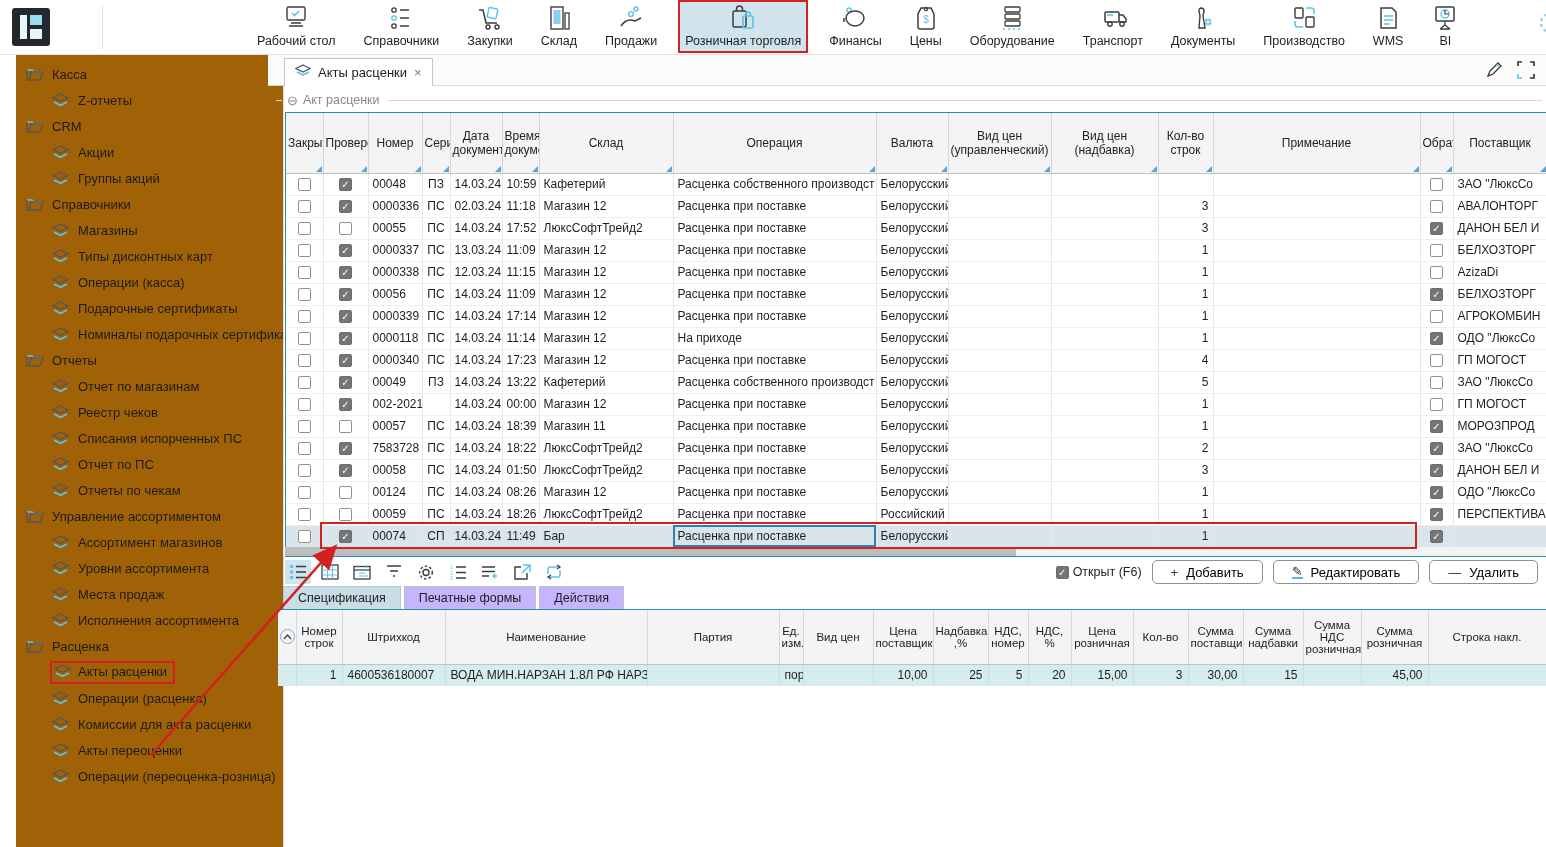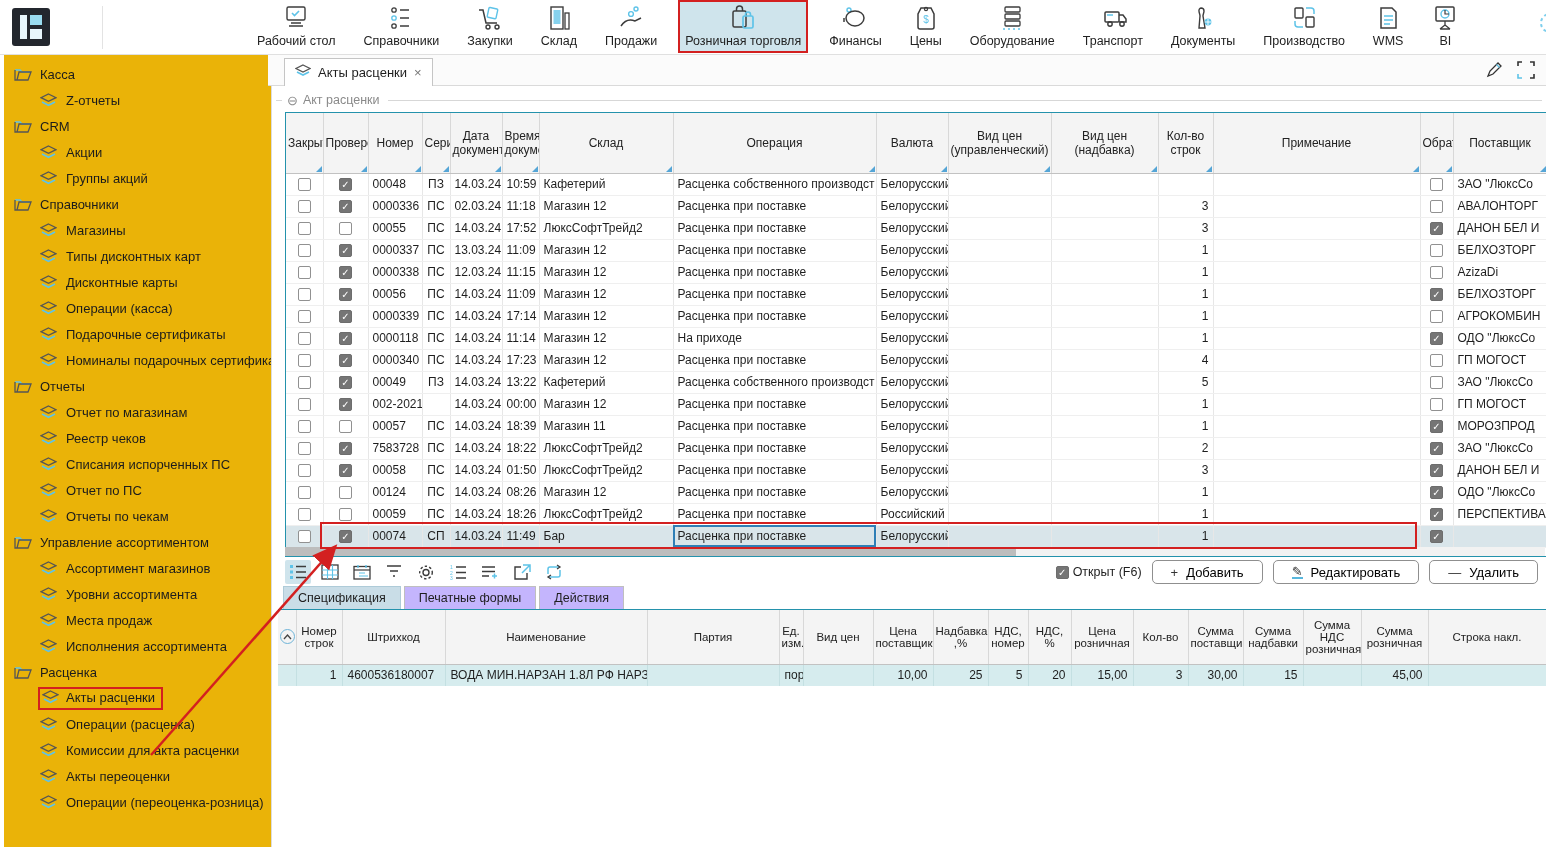--- a/index.html
+++ b/index.html
@@ -10,21 +10,21 @@
   .logo { position:absolute; left:12px; top:8px; width:38px; height:38px; }
   .topbar-sep { position:absolute; left:102px; top:6px; width:1px; height:43px; background:#e3e3e3; }
   .tb-items { position:absolute; left:250px; top:0; height:55px; display:flex; align-items:flex-start; gap:14px; }
   .tb-item { display:flex; flex-direction:column; align-items:center; justify-content:flex-start; padding:3px 7px 2px 7px; height:53px; cursor:pointer; }
   .tb-item .tb-icon { height:30px; display:flex; align-items:center; justify-content:center; }
   .tb-item .tb-label { font-size:12.5px; color:#222; white-space:nowrap; margin-top:1px; }
   .tb-item.hl { background:#cfe4ec; border:2px solid #d32020; padding:1px 5px 0 5px;text-align:right; }
   .tb-partial { position:absolute; right:0; top:10px; width:9px; height:30px; overflow:hidden; opacity:.8; }
 
   
-  .sidebar { position:absolute; left:4px; top:55px; width:268px; height:792px; background:#eab308; border-right:1px solid #dcdcdc; padding-top:6px; overflow:hidden; }
+  .sidebar { position:absolute; left:16px; top:55px; width:268px; height:792px; background:#a16207; border-right:1px solid #dcdcdc; padding-top:6px; overflow:hidden; }
   .sb-item { display:flex; align-items:center; height:26px; font-size:13px; color:#1c1c1c; cursor:pointer; white-space:nowrap; }
   .sb-item .sb-icon { width:18px; height:16px; margin-right:8px; flex:0 0 auto; display:flex; align-items:center; }
   .sb-item.folder { padding-left:10px; }
   .sb-item.leaf { padding-left:36px; }
   .sb-item .redbox { border:2px solid #d32020; padding:1px 6px 2px 2px; display:flex; align-items:center; margin-left:-2px; }
   .sb-item .redbox .sb-icon { margin-right:6px; }
 
   
   .main-tabbar { position:absolute; left:268px; top:55px; width:1278px; height:31px; border-bottom:1px solid #dadada; background:#fbfbfb; }
   .doc-tab { position:absolute; left:16px; top:3px; height:28px; background:#fff; border:1px solid #c5c5c5; border-bottom:none; display:flex; align-items:center; gap:7px; padding:0 10px; font-size:13px; }
@@ -319,29 +319,20 @@
         <span>Магазины</span>
       </div>
       <div class="sb-item leaf">
         <span class="sb-icon">
           <svg width="17" height="15" viewBox="0 0 17 15" fill="none">
             <path d="M8.5 1L16 4.7 8.5 8.4 1 4.7z" stroke="#555" stroke-width="1.3"></path>
             <path d="M2 9l6.5 3.2L15 9" stroke="#5ec3e8" stroke-width="1.7"></path>
           </svg>
         </span>
         <span>Типы дисконтных карт</span>
-      </div>
-      <div class="sb-item leaf">
-        <span class="sb-icon">
-          <svg width="17" height="15" viewBox="0 0 17 15" fill="none">
-            <path d="M8.5 1L16 4.7 8.5 8.4 1 4.7z" stroke="#555" stroke-width="1.3"></path>
-            <path d="M2 9l6.5 3.2L15 9" stroke="#5ec3e8" stroke-width="1.7"></path>
-          </svg>
-        </span>
-        <span>Дисконтные карты</span>
       </div>
       <div class="sb-item leaf">
         <span class="sb-icon">
           <svg width="17" height="15" viewBox="0 0 17 15" fill="none">
             <path d="M8.5 1L16 4.7 8.5 8.4 1 4.7z" stroke="#555" stroke-width="1.3"></path>
             <path d="M2 9l6.5 3.2L15 9" stroke="#5ec3e8" stroke-width="1.7"></path>
           </svg>
         </span>
         <span>Операции (касса)</span>
       </div>

